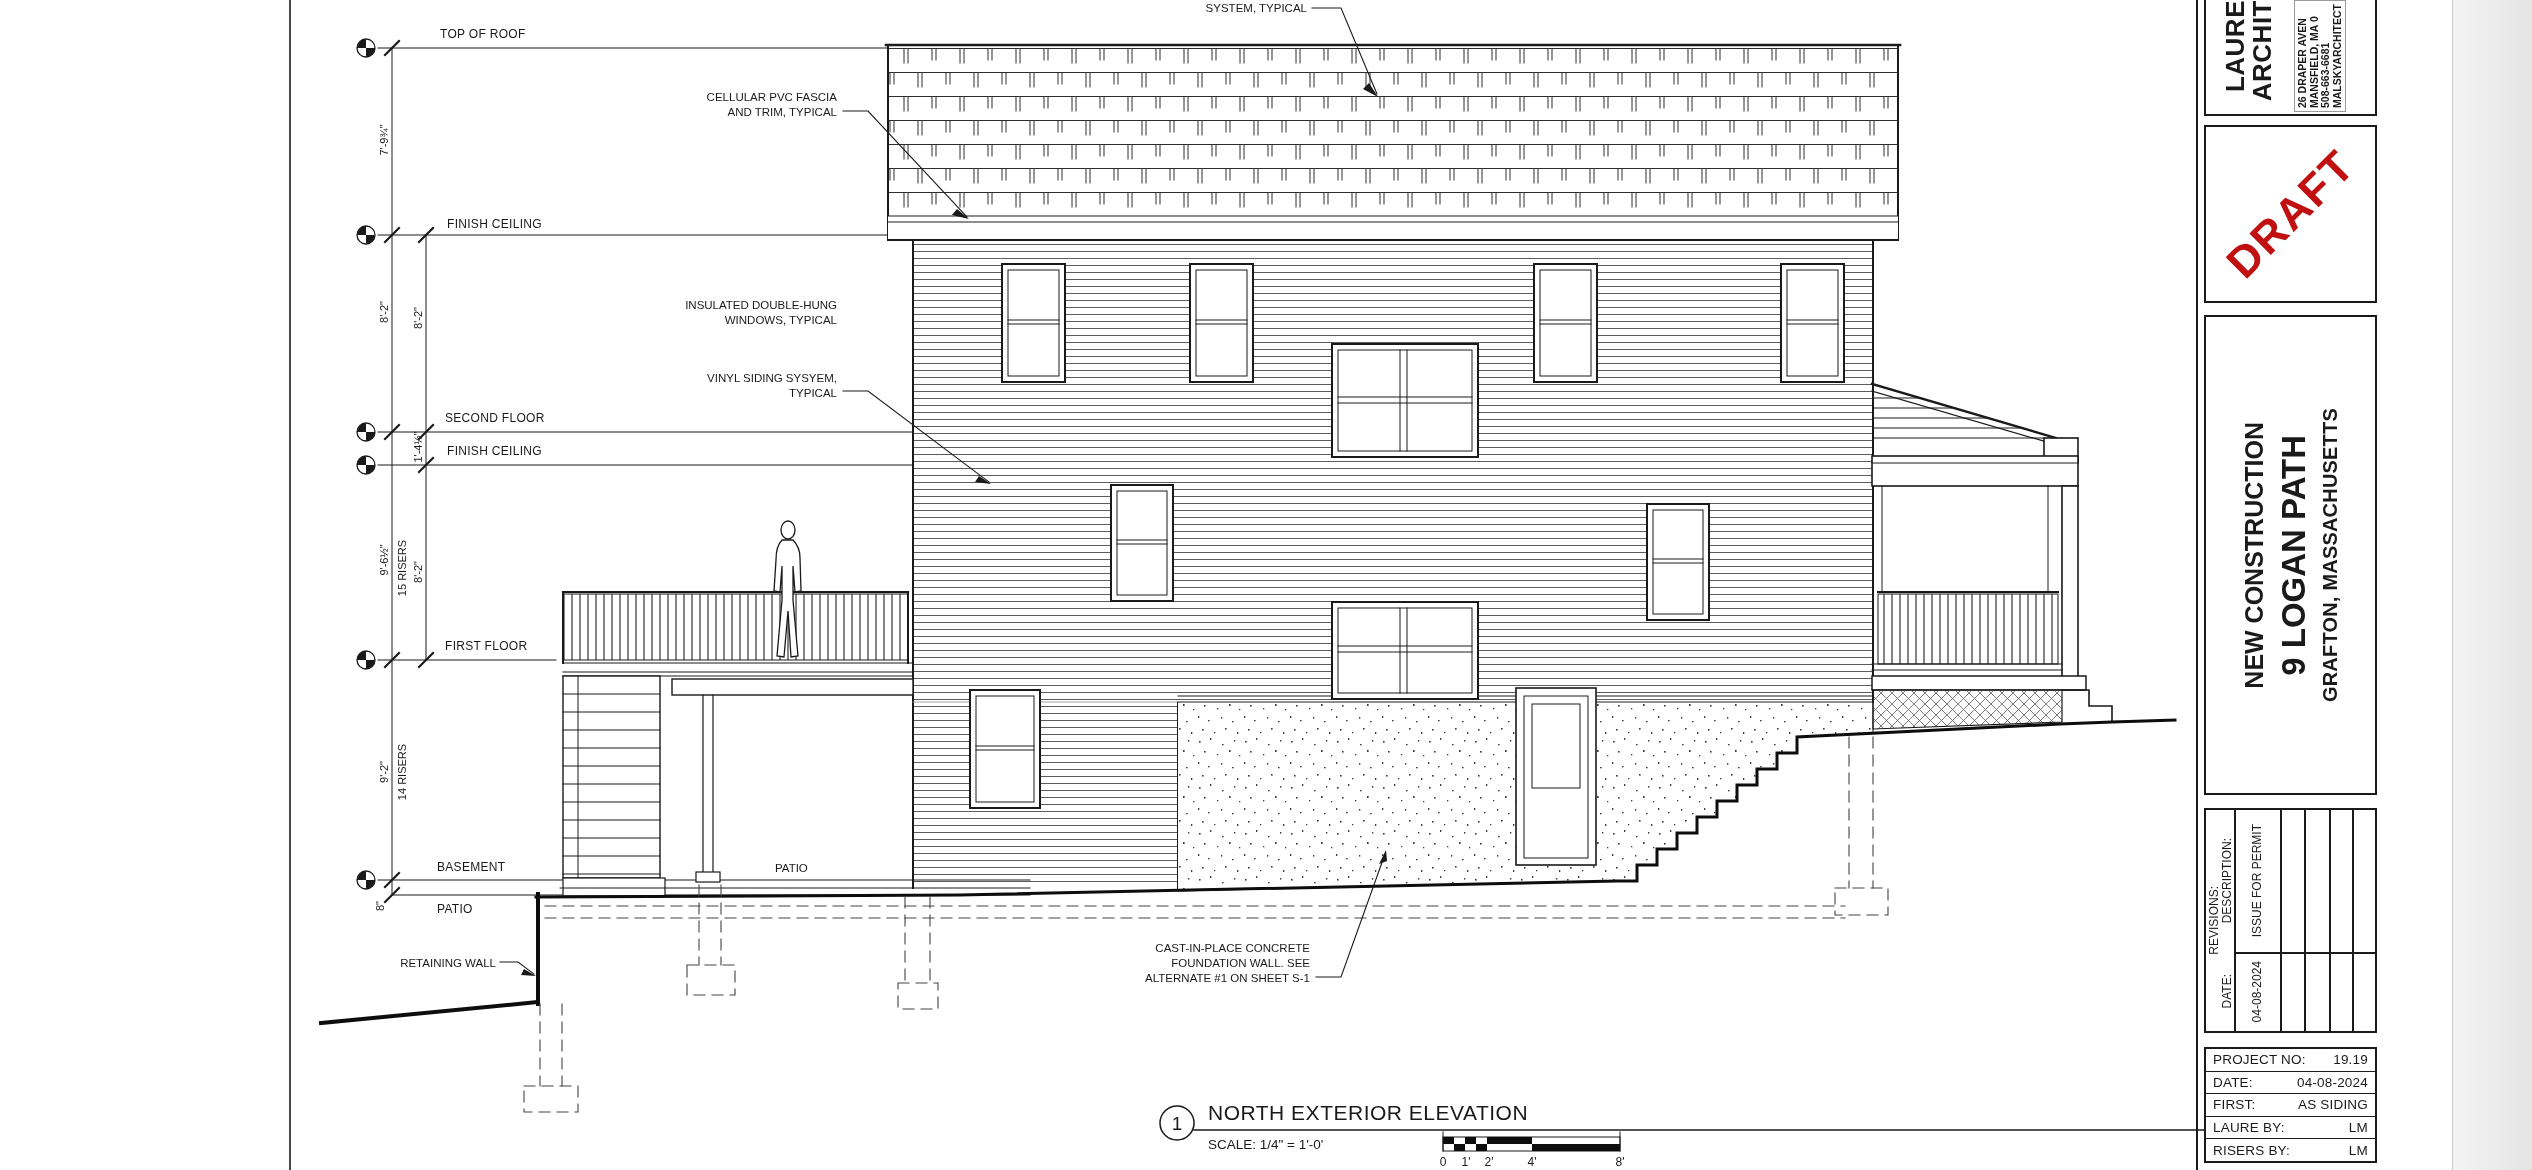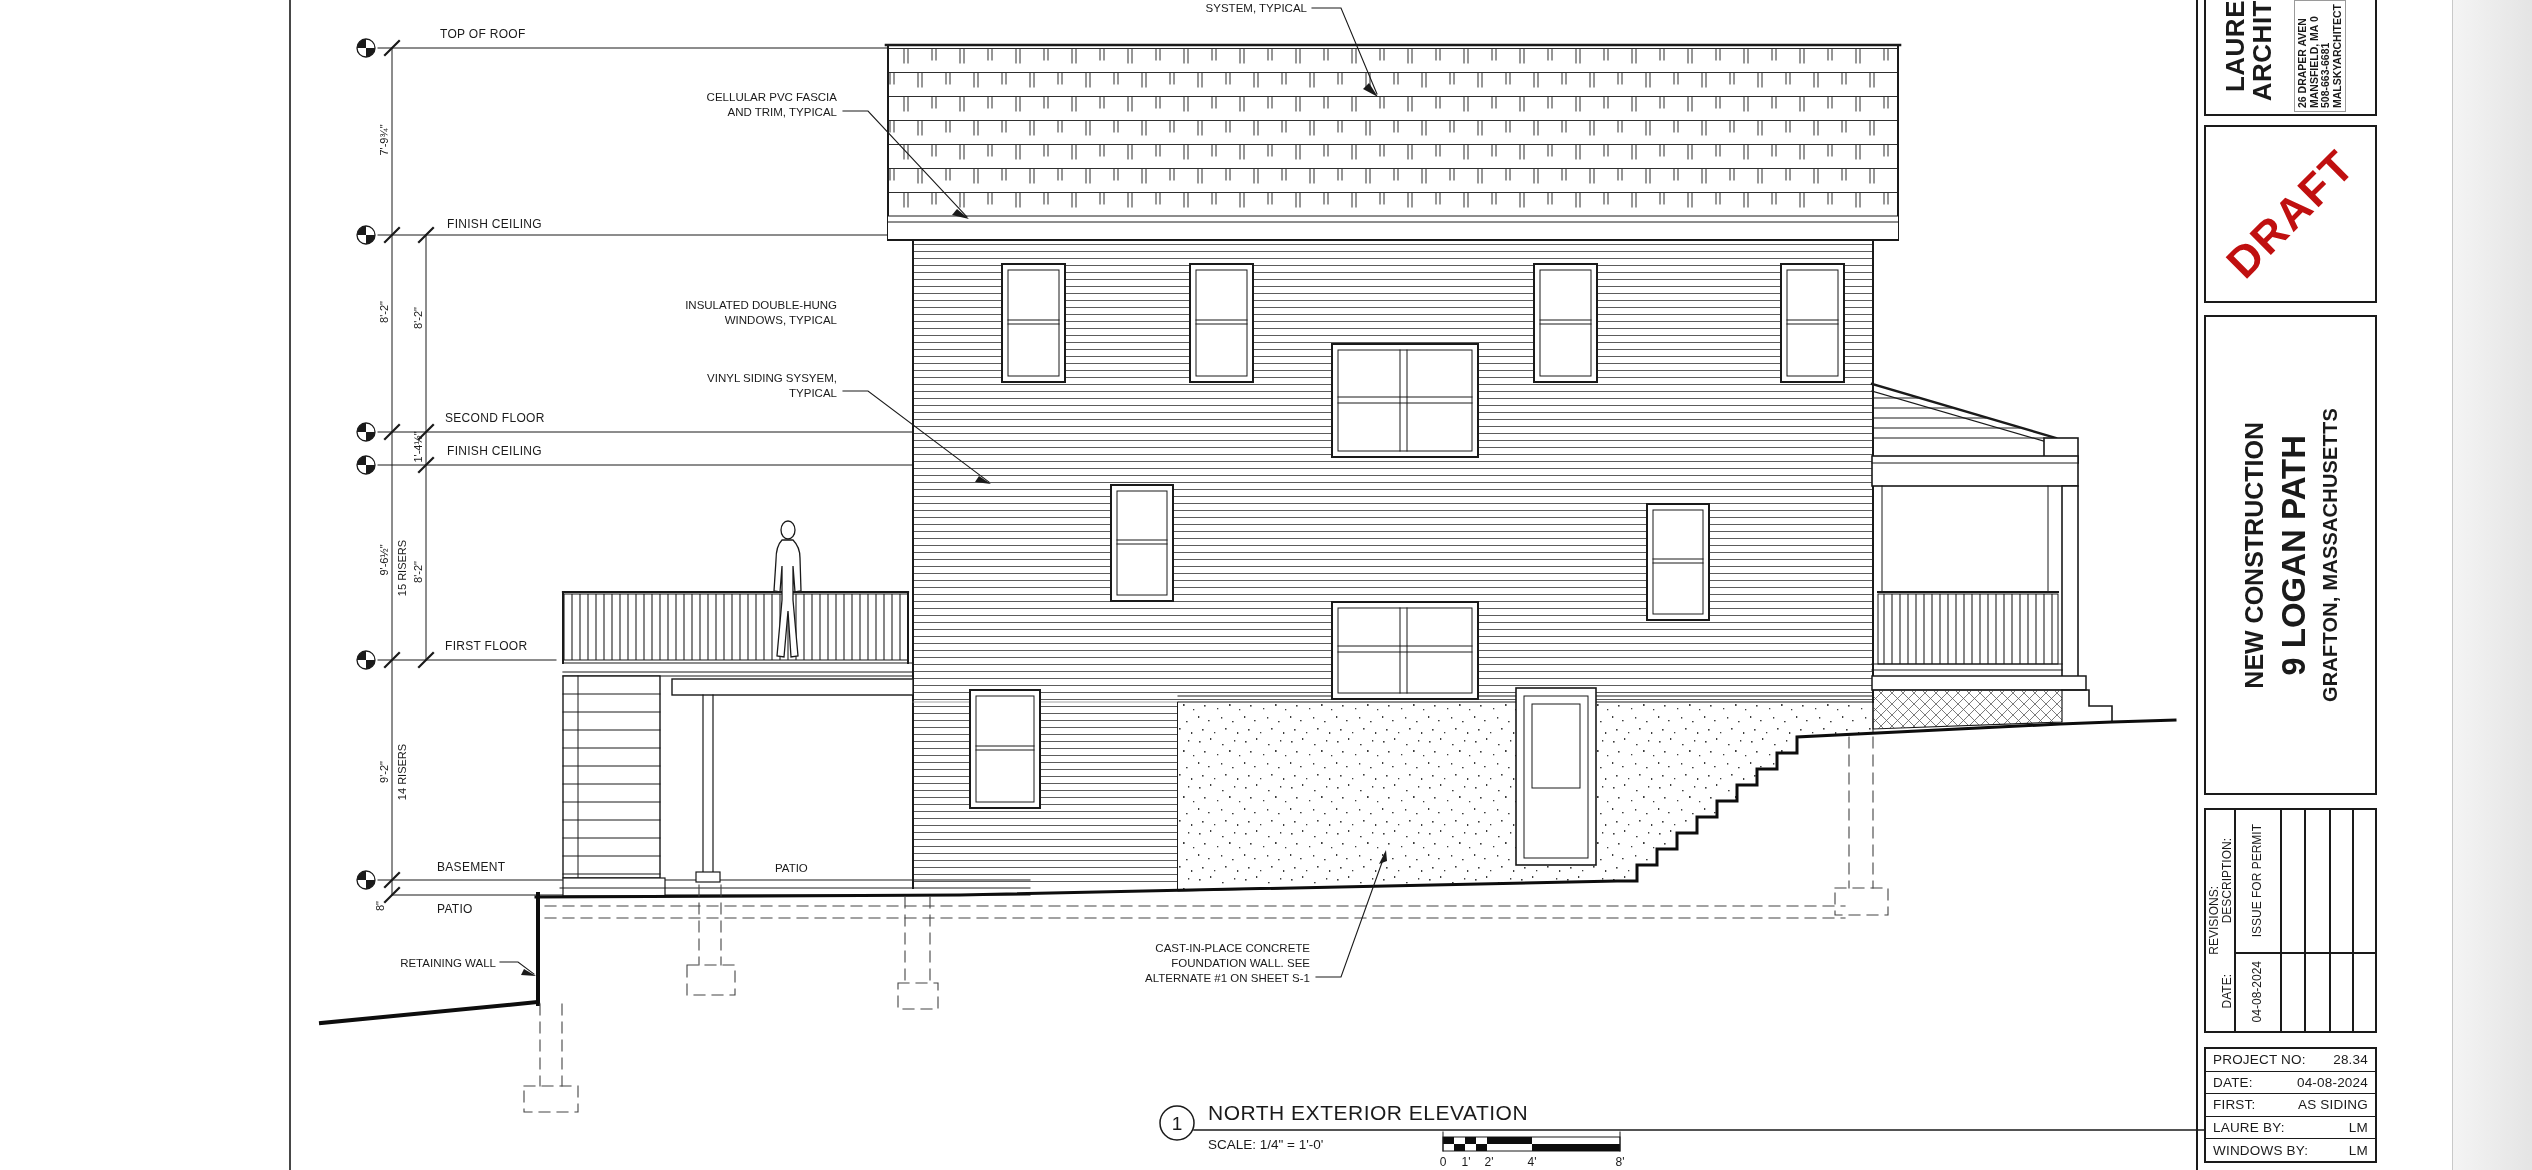--- a/index.html
+++ b/index.html
@@ -388,35 +388,35 @@
     </div>
     <div class="vcol" style="left:28px;top:142px;width:46px;height:79px;">
       <span class="vt revlbl">04-08-2024</span>
     </div>
   </div>
 </div>
 
 <div class="tbbox" style="top:1047px;height:112px;display:flex;flex-direction:column;">
   <div class="inforow">
     <span>PROJECT NO:</span>
-    <span class="infoval">28.34</span>
+    <span class="infoval">19.19</span>
   </div>
   <div class="inforow">
     <span>DATE:</span>
     <span class="infoval">04-08-2024</span>
   </div>
   <div class="inforow">
     <span>FIRST:</span>
     <span class="infoval">AS SIDING</span>
   </div>
   <div class="inforow">
     <span>LAURE BY:</span>
     <span class="infoval">LM</span>
   </div>
   <div class="inforow">
-    <span>WINDOWS BY:</span>
+    <span>RISERS BY:</span>
     <span class="infoval">LM</span>
   </div>
 </div>
 
 <div class="bgstrip"></div>
 
 </div>
 
 </body></html>

